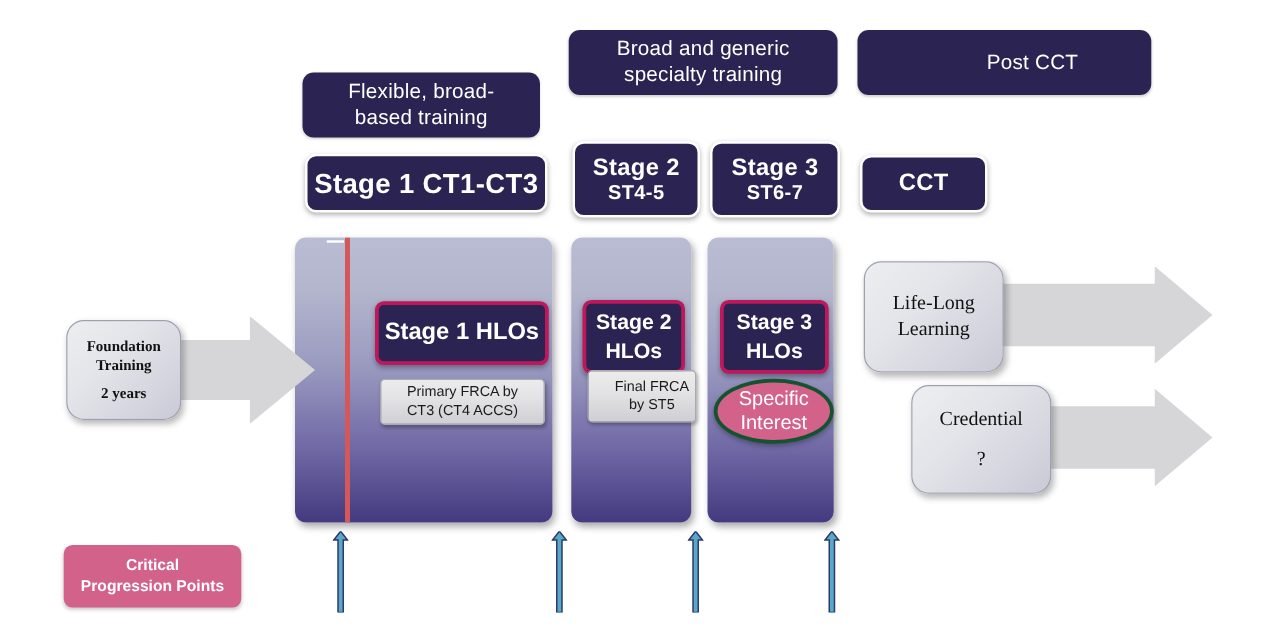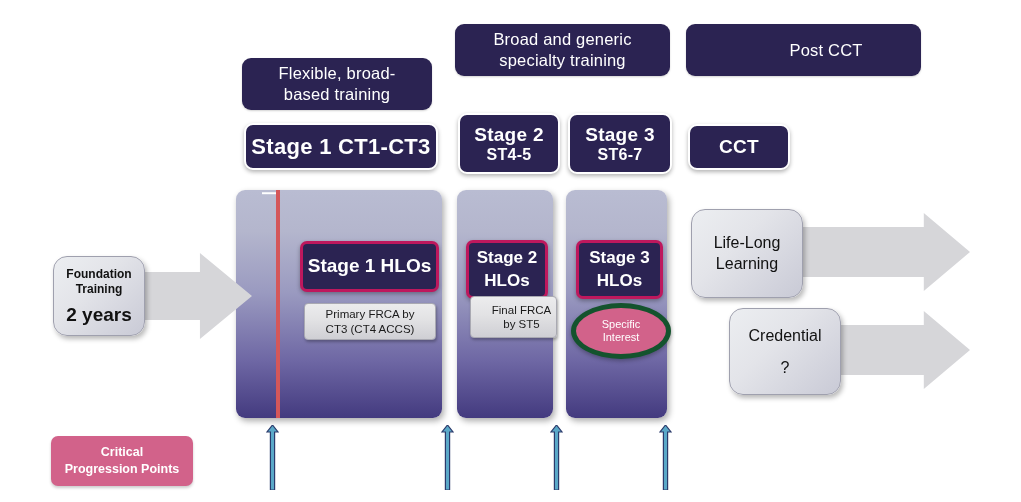--- a/index.html
+++ b/index.html
@@ -119,49 +119,50 @@
     text-align: center;
     font-size: 11.5px;
     line-height: 1.25;
     box-shadow: 1px 2px 3px rgba(0,0,0,0.28);
   }
 
   
   .ellipse {
     position: absolute;
     background: #d2628a;
-    border: 5px solid #14532d;
+    border: 3px solid #14532d;
     border-radius: 50%;
     color: #ffffff;
     display: flex;
     align-items: center;
     justify-content: center;
     text-align: center;
-    font-size: 11px;
+    font-size: 16px;
     line-height: 1.2;
     box-shadow: 0 2px 4px rgba(0,0,0,0.30);
   }
 
   
   .grey-node {
     position: absolute;
     background: linear-gradient(135deg, #eceef1 0%, #e3e4e9 40%, #c9cad6 100%);
     border: 1px solid #9fa0ae;
     border-radius: 14px;
     color: #111111;
     display: flex;
     flex-direction: column;
     align-items: center;
     justify-content: center;
     text-align: center;
     box-shadow: 2px 3px 5px rgba(0,0,0,0.28);
     z-index: 3;
+    font-family: Liberation Serif, serif;
   }
   .grey-node .t1 { font-size: 12px; font-weight: bold; line-height: 1.25; }
-  .grey-node .t2 { font-size: 19px; font-weight: bold; margin-top: 7px; }
+  .grey-node .t2 { font-size: 12px; font-weight: bold; margin-top: 7px; }
   .grey-node.plain .t1 { font-size: 16px; font-weight: normal; line-height: 1.3; }
   .grey-node.plain .t2 { font-size: 16px; font-weight: normal; margin-top: 0; }
 
   
   .block-arrow {
     position: absolute;
     background: #d6d6d9;
     z-index: 1;
   }
   .block-arrow.a-foundation {

